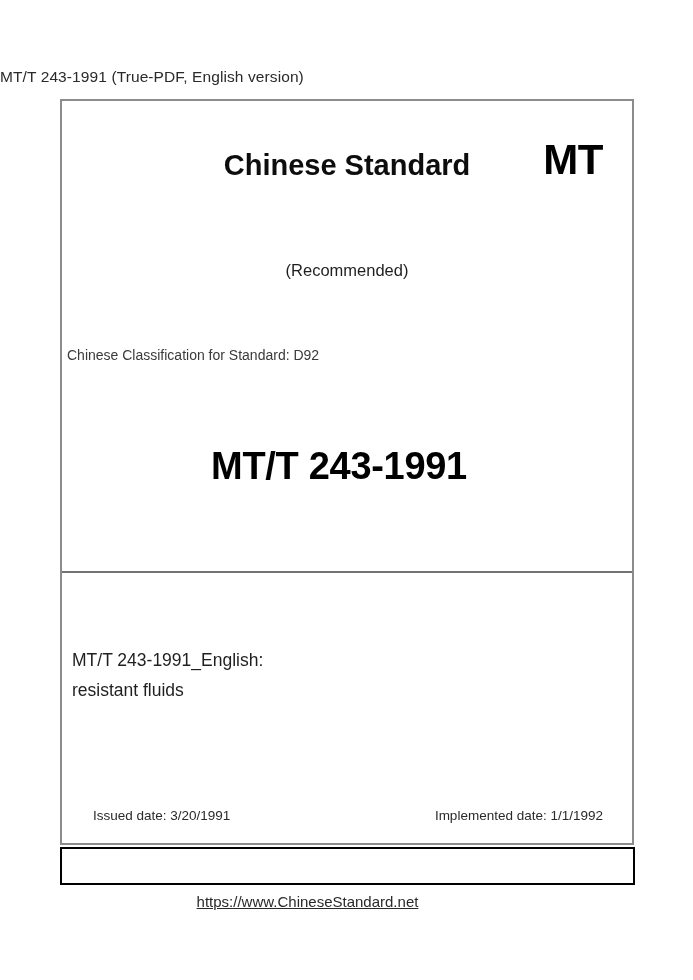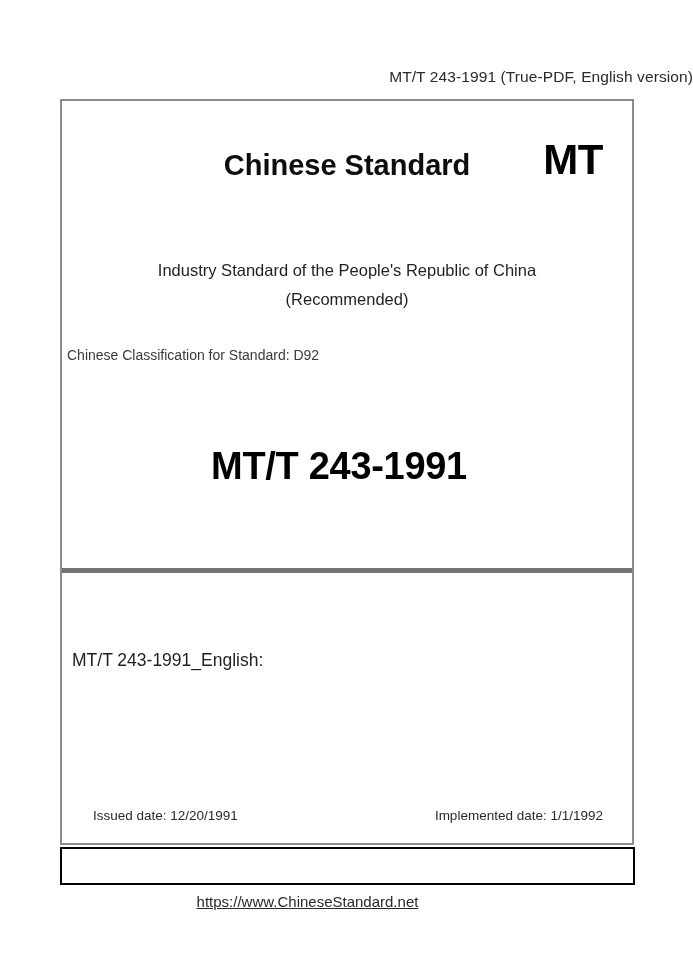--- a/index.html
+++ b/index.html
@@ -23,21 +23,21 @@
     width: 693px;
     height: 980px;
   }
 
   
   .doc-header {
     position: absolute;
     left: 0;
     top: 68px;
     width: 693px;
-    text-align: right;
+    text-align: left;
     font-size: 15.5px;
     color: #2a2a2a;
     letter-spacing: 0.1px;
   }
 
   
   .cover-frame {
     position: absolute;
     left: 60px;
     top: 99px;
@@ -49,21 +49,21 @@
   }
 
   
   .frame-upper {
     position: absolute;
     left: 0;
     top: 0;
     right: 0;
     height: 472px;
     box-sizing: border-box;
-    border-bottom: 5px solid #737373;
+    border-bottom: 2px solid #737373;
   }
 
   .title-row {
     position: absolute;
     left: 0;
     top: 48px;
     width: 100%;
     height: 56px;
   }
   .main-title {
@@ -200,38 +200,38 @@
   <div class="cover-frame">
 
     <div class="frame-upper">
 
       <div class="title-row">
         <div class="main-title">Chinese Standard</div>
         <div class="mt-logo">MT</div>
       </div>
 
       <div class="issuer-block">
-        <div>Industry Standard of the People's Republic of China</div>
         <div>(Recommended)</div>
       </div>
 
       <div class="classification">Chinese Classification for Standard: D92</div>
 
       <div class="std-number">MT/T 243-1991</div>
 
     </div>
 
     <div class="frame-lower">
 
       <div class="english-title">
         <div>MT/T 243-1991_English:</div>
+        <div>resistant fluids</div>
       </div>
 
       <div class="dates-row">
-        <div class="issued-date">Issued date: 12/20/1991</div>
+        <div class="issued-date">Issued date: 3/20/1991</div>
         <div class="implemented-date">Implemented date: 1/1/1992</div>
       </div>
 
     </div>
 
   </div>
 
   <div class="black-bar"></div>
 
   <div class="footer-url"><span>https://www.ChineseStandard.net</span></div>

